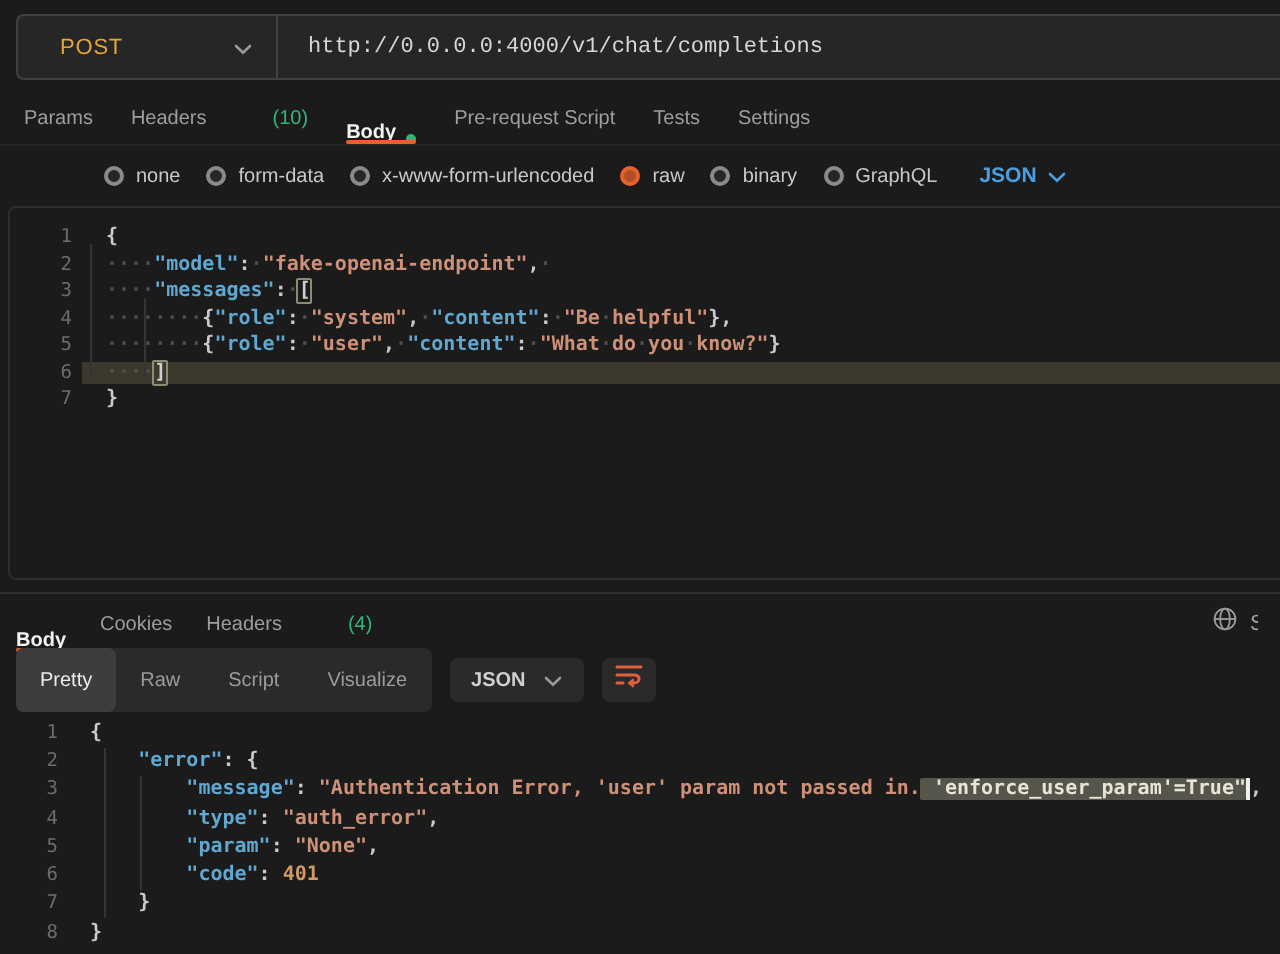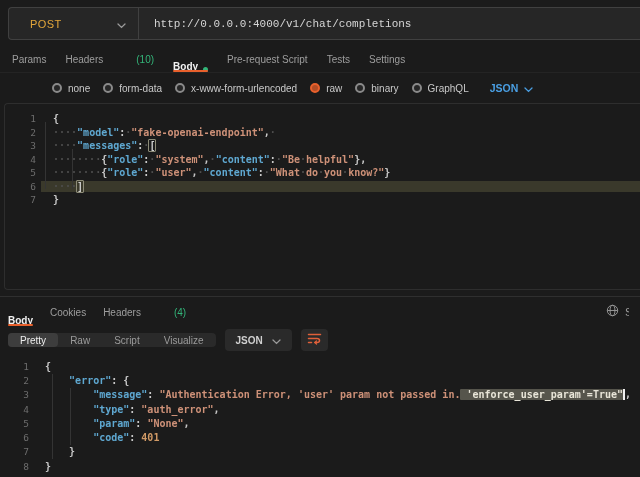--- a/index.html
+++ b/index.html
@@ -70,21 +70,21 @@
 
   
   .res-section{position:absolute;left:0;top:296px;right:0;height:1px;background:#2f2f2f;}
   .res-tabs{position:absolute;left:0;top:298px;right:0;height:28px;display:flex;
             align-items:stretch;padding-left:8px;gap:17px;box-sizing:border-box;}
   .res-right{position:absolute;top:303px;right:11px;display:flex;align-items:center;gap:6px;}
   .sliver{display:inline-block;width:4px;overflow:hidden;color:#9e9e9e;font-size:11px;}
 
   .res-toolbar{position:absolute;left:0;top:329px;right:0;height:22px;display:flex;
                align-items:center;padding-left:8px;gap:9px;}
-  .seg{display:flex;align-items:stretch;background:#2a2a2a;border-radius:4px;height:14px;}
+  .seg{display:flex;align-items:stretch;background:#2a2a2a;border-radius:4px;height:32px;}
   .mode{display:flex;align-items:center;padding:0 12px;font-size:10px;color:#9b9b9b;
         border-radius:4px;cursor:pointer;}
   .mode.active{background:#3d3d3d;color:#ececec;}
   .fmt{display:flex;align-items:center;gap:9px;background:#2a2a2a;border-radius:4px;
        height:22px;padding:0 11px;cursor:pointer;}
   .fmt .lbl{color:#d0d0d0;font-size:10px;font-weight:700;}
   .wrap-btn{width:27px;height:22px;background:#2a2a2a;border-radius:4px;display:flex;
             align-items:center;justify-content:center;cursor:pointer;}
 </style>
 </head>

